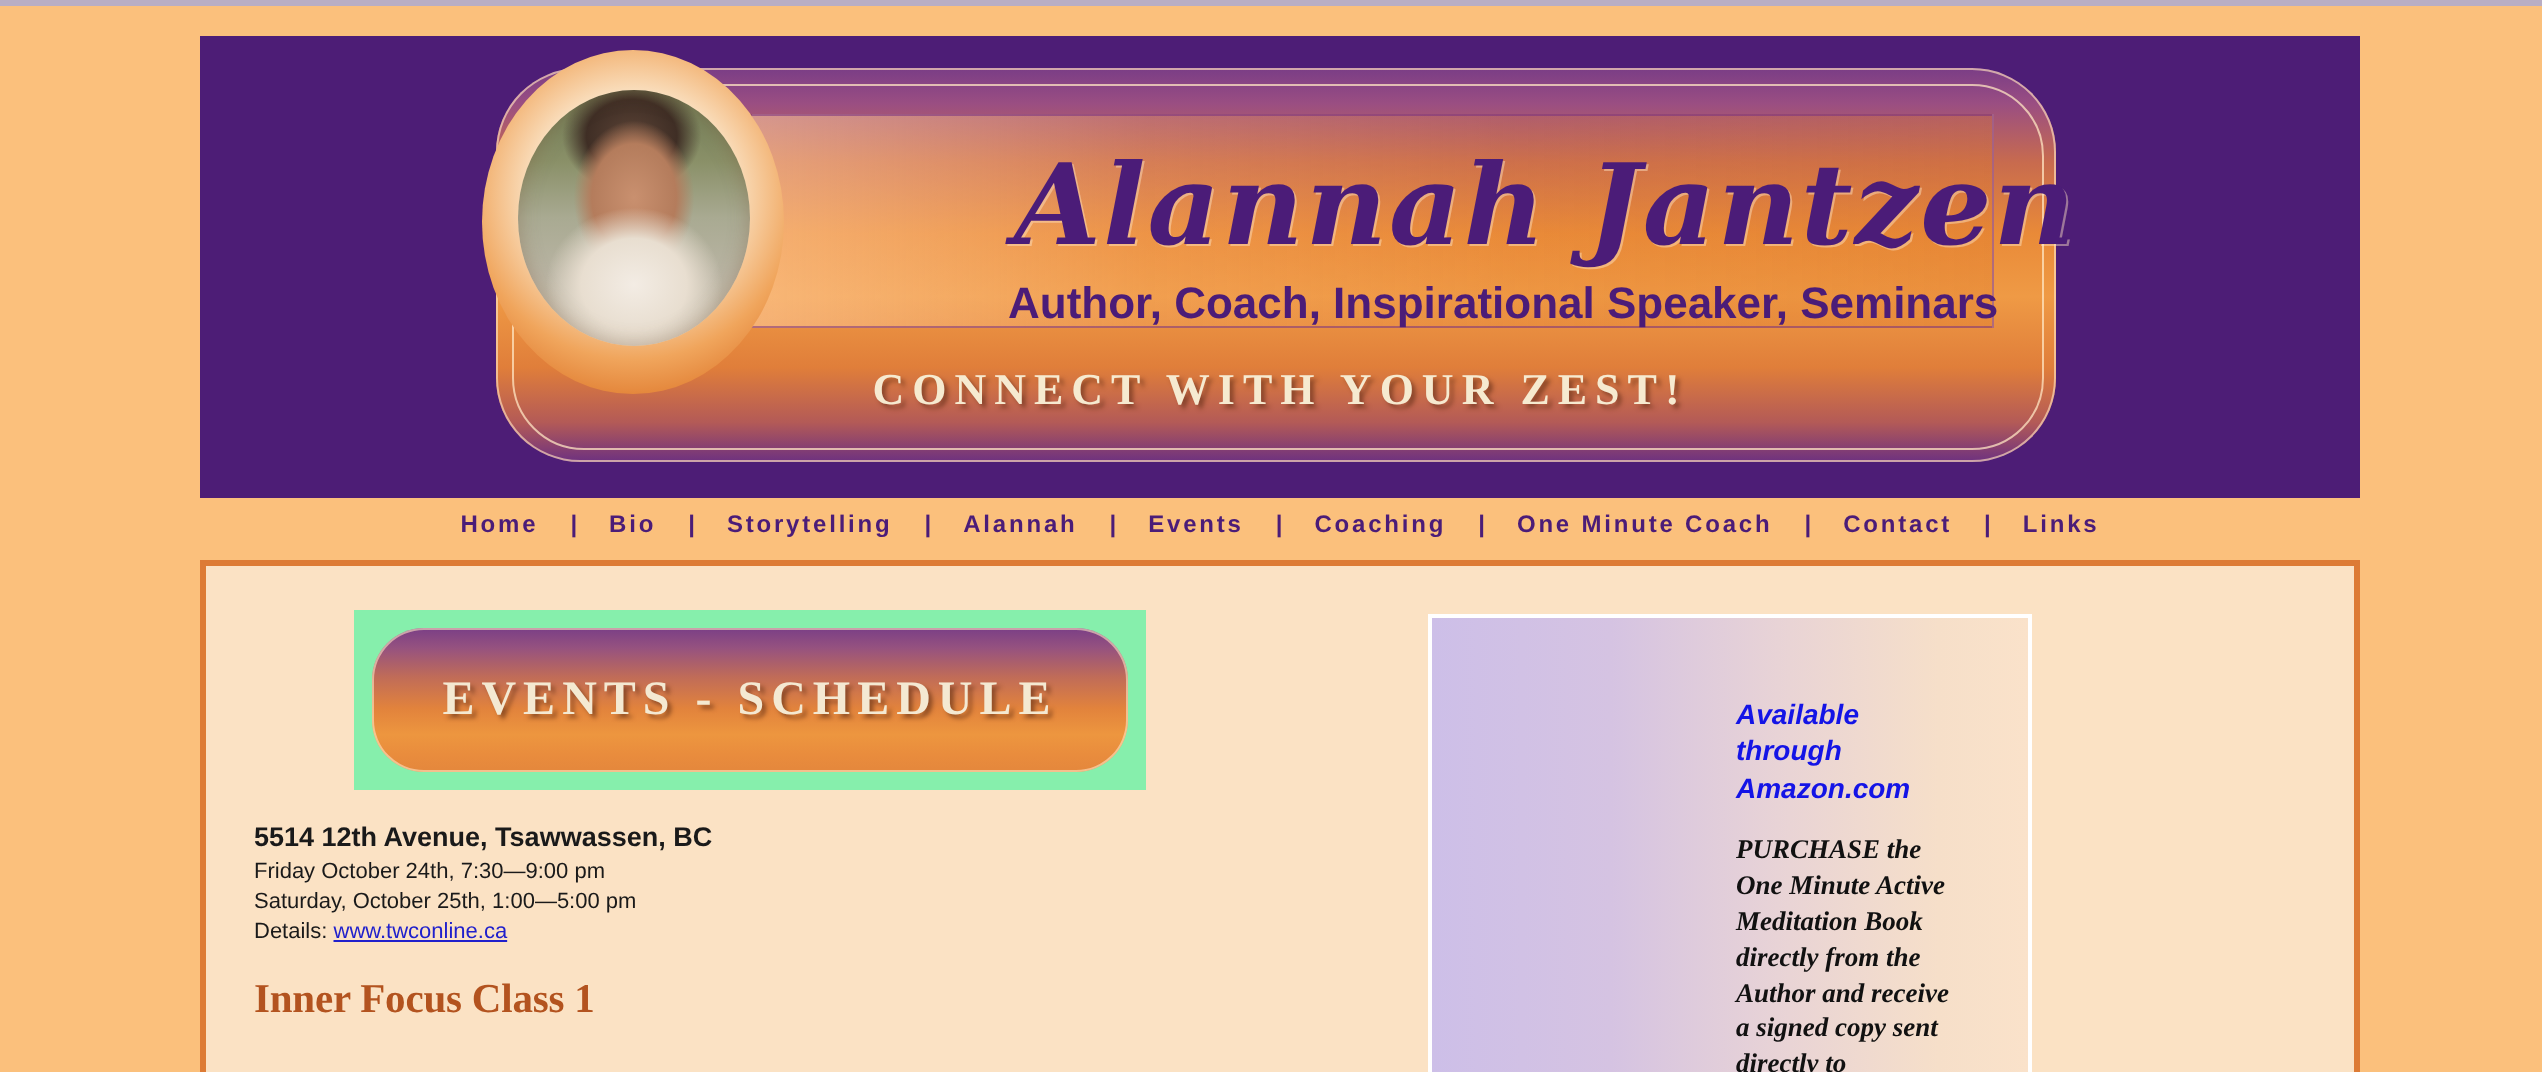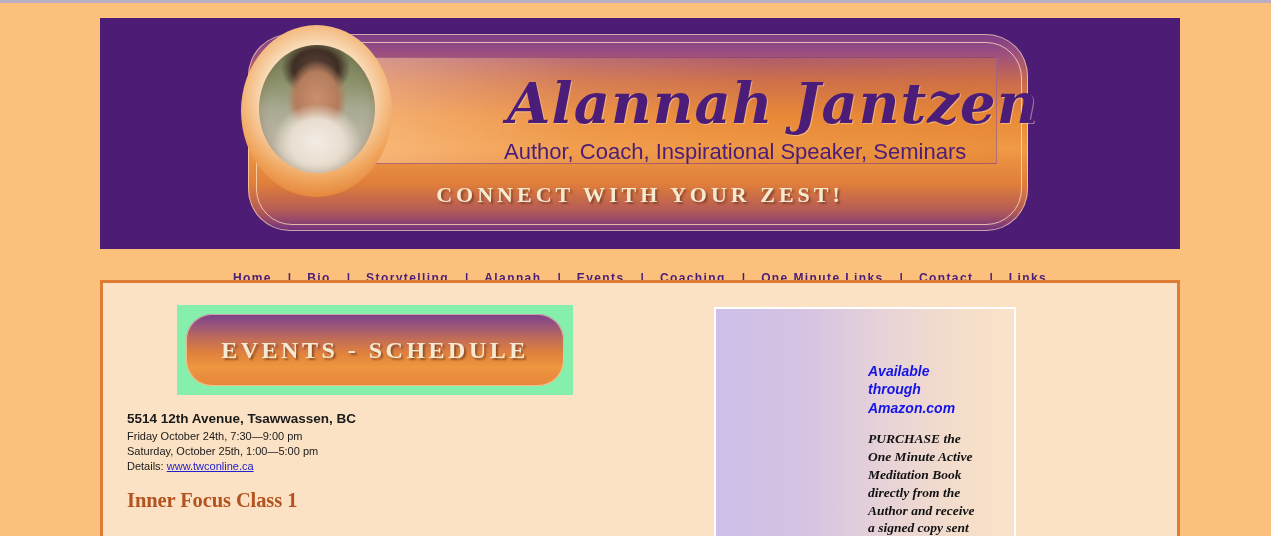--- a/index.html
+++ b/index.html
@@ -105,21 +105,21 @@
     letter-spacing: 1px;
     color: #4b1c78;
     text-shadow: 1px 1px 0 rgba(255,230,200,.45);
     white-space: nowrap;
   }
   .sig-sub {
     position: absolute;
     left: 404px;
     top: 121px;
     font-family: "Liberation Sans", sans-serif;
-    font-weight: normal;
+    font-weight: bold;
     font-size: 22px;
     color: #4b1c78;
     white-space: nowrap;
   }
   .tagline {
     position: absolute;
     left: 0;
     right: 0;
     top: 164px;
     text-align: center;
@@ -137,21 +137,20 @@
     position: absolute;
     left: 100px;
     top: 246px;
     width: 1080px;
     height: 26px;
     display: flex;
     align-items: center;
     justify-content: center;
     gap: 0;
     background: #fbc07c;
-    margin-top: 16px;
   }
   .nav a {
     color: #4b1c78;
     font-size: 12px;
     font-weight: bold;
     letter-spacing: 1.4px;
     text-decoration: none;
     padding: 0 16px;
     white-space: nowrap;
   }
@@ -261,21 +260,20 @@
     top: 39px;
     width: 112px;
   }
   .promo-head {
     font-family: "Liberation Sans", sans-serif;
     font-size: 14px;
     font-weight: bold;
     font-style: italic;
     color: #1414e6;
     line-height: 1.32;
-    margin-top: 14px;
   }
   .promo-body {
     margin-top: 13px;
     font-family: "Liberation Serif", serif;
     font-size: 13.5px;
     font-weight: bold;
     font-style: italic;
     color: #111111;
     line-height: 1.32;
   }
@@ -309,21 +307,21 @@
     <a href="#">Bio</a>
     <span class="sep">|</span>
     <a href="#">Storytelling</a>
     <span class="sep">|</span>
     <a href="#">Alannah</a>
     <span class="sep">|</span>
     <a href="#">Events</a>
     <span class="sep">|</span>
     <a href="#">Coaching</a>
     <span class="sep">|</span>
-    <a href="#">One Minute Links</a>
+    <a href="#">One Minute Coach</a>
     <span class="sep">|</span>
     <a href="#">Contact</a>
     <span class="sep">|</span>
     <a href="#">Links</a>
   </nav>
 
   <div class="content">
 
     <div class="events-banner">
       <div class="events-plate">

